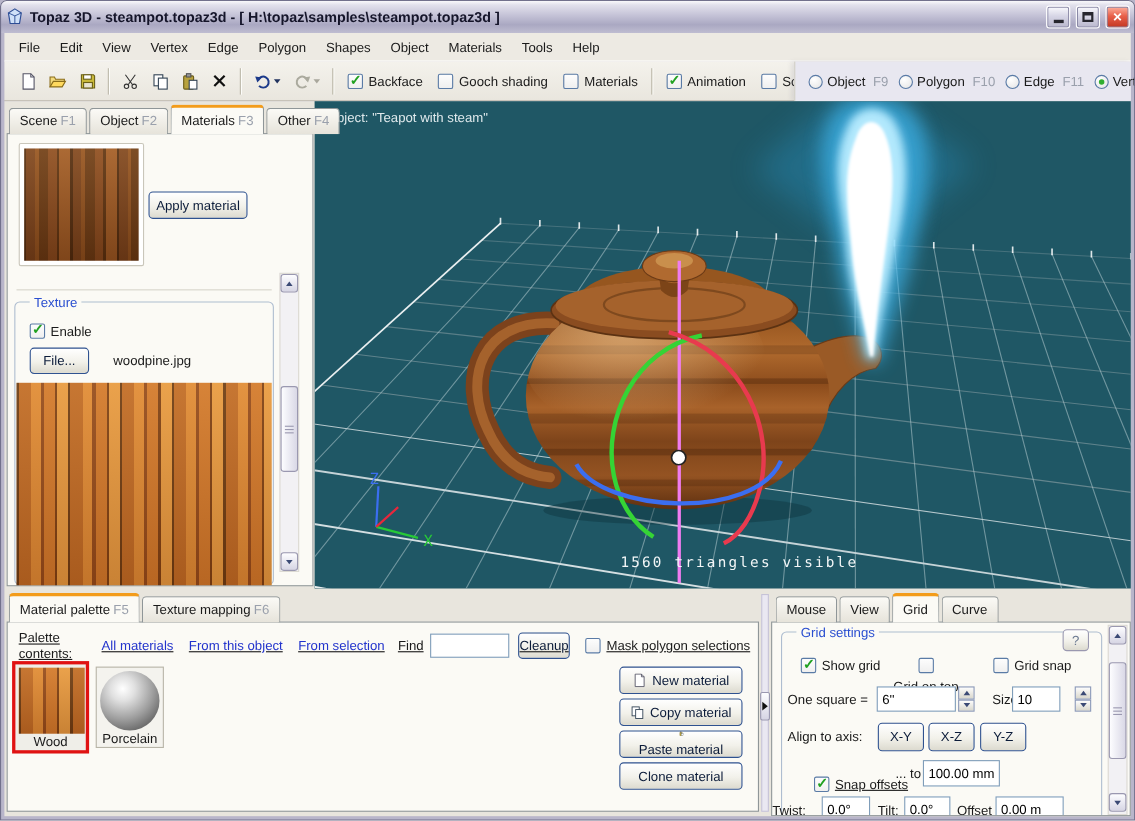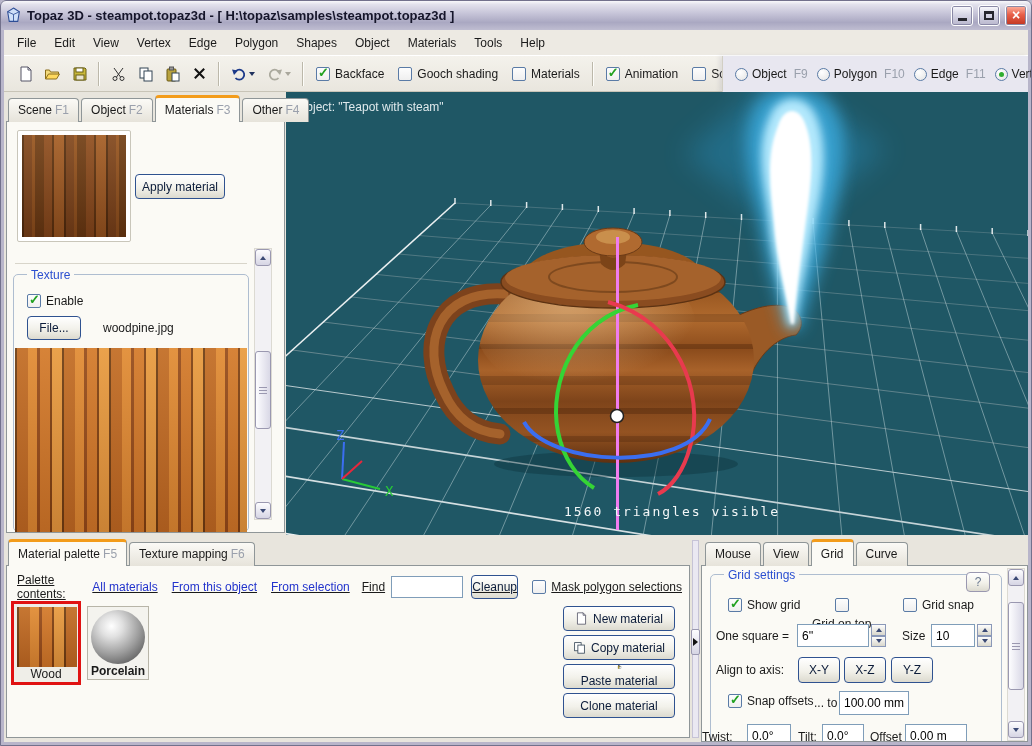--- a/index.html
+++ b/index.html
@@ -426,21 +426,21 @@
     <span class="tcheck" style="margin-left:14px;">
         <span class="xcheck"></span>
         <span>Mask polygon selections</span>
       </span>
   </div>
 
   <div class="mat-tile selected" style="left:4px; top:35px; width:70px;">
     <div class="wood-bright" style="width:60px; height:60px;"></div>
     <div>Wood</div>
   </div>
-  <div class="mat-tile" style="left:80px; top:40px; width:62px;font-weight:bold;">
+  <div class="mat-tile" style="left:80px; top:40px; width:62px;">
     <div class="sphere" style="width:54px; height:54px; margin:0 auto;"></div>
     <div>Porcelain</div>
   </div>
 
   <button class="xbtn abs" style="left:556px; top:40px; width:112px; height:25px;">
       <svg class="mini-ic" width="13" height="13" viewBox="0 0 16 16">
         <path d="M3 1h7l3 3v11H3z" fill="#fff" stroke="#556"></path>
         <path d="M10 1v3h3" fill="none" stroke="#556"></path>
       </svg>
       <span>New material</span>
@@ -500,36 +500,36 @@
   <input class="xinput abs" style="left: 95px; top: 58px; width: 72px; height: 23px;" value="6''">
   <span class="spin abs" style="left:169px; top:58px; height:23px;">
       <span>
         <i class="tri-u"></i>
       </span>
       <span>
         <i class="tri-d"></i>
       </span>
     </span>
   <span class="abs" style="left:200px; top:63px;">Size</span>
-  <input class="xinput abs" style="left: 229px; top: 58px; width: 44px; height: 23px;" value="10">
+  <input class="xinput abs" style="left: 218px; top: 58px; width: 44px; height: 23px;" value="10">
   <span class="spin abs" style="left:275px; top:58px; height:23px;">
       <span>
         <i class="tri-u"></i>
       </span>
       <span>
         <i class="tri-d"></i>
       </span>
     </span>
 
   <span class="abs" style="left:14px; top:97px;">Align to axis:</span>
   <button class="xbtn abs" style="left:96px; top:91px; width:42px; height:26px;">X-Y</button>
   <button class="xbtn abs" style="left:142px; top:91px; width:42px; height:26px;">X-Z</button>
   <button class="xbtn abs" style="left:189px; top:91px; width:42px; height:26px;">Y-Z</button>
 
-  <span class="tcheck abs" style="left:26px; top:128px; margin:0;">
+  <span class="tcheck abs" style="left:26px; top:128px; margin:12px;text-decoration:underline;">
       <span class="xcheck on"></span>
       <span>Snap offsets</span>
     </span>
   <span class="abs" style="left:112px; top:130px;">... to</span>
   <input class="xinput abs" style="left: 137px; top: 125px; width: 70px; height: 24px;" value="100.00 mm">
 
   <span class="abs" style="left:0; top:164px;text-decoration:underline;">Twist:</span>
   <input class="xinput abs" style="left: 45px; top: 158px; width: 44px; height: 23px;" value="0.0°">
   <span class="abs" style="left:96px; top:164px;">Tilt:</span>
   <input class="xinput abs" style="left: 120px; top: 158px; width: 42px; height: 23px;" value="0.0°">

